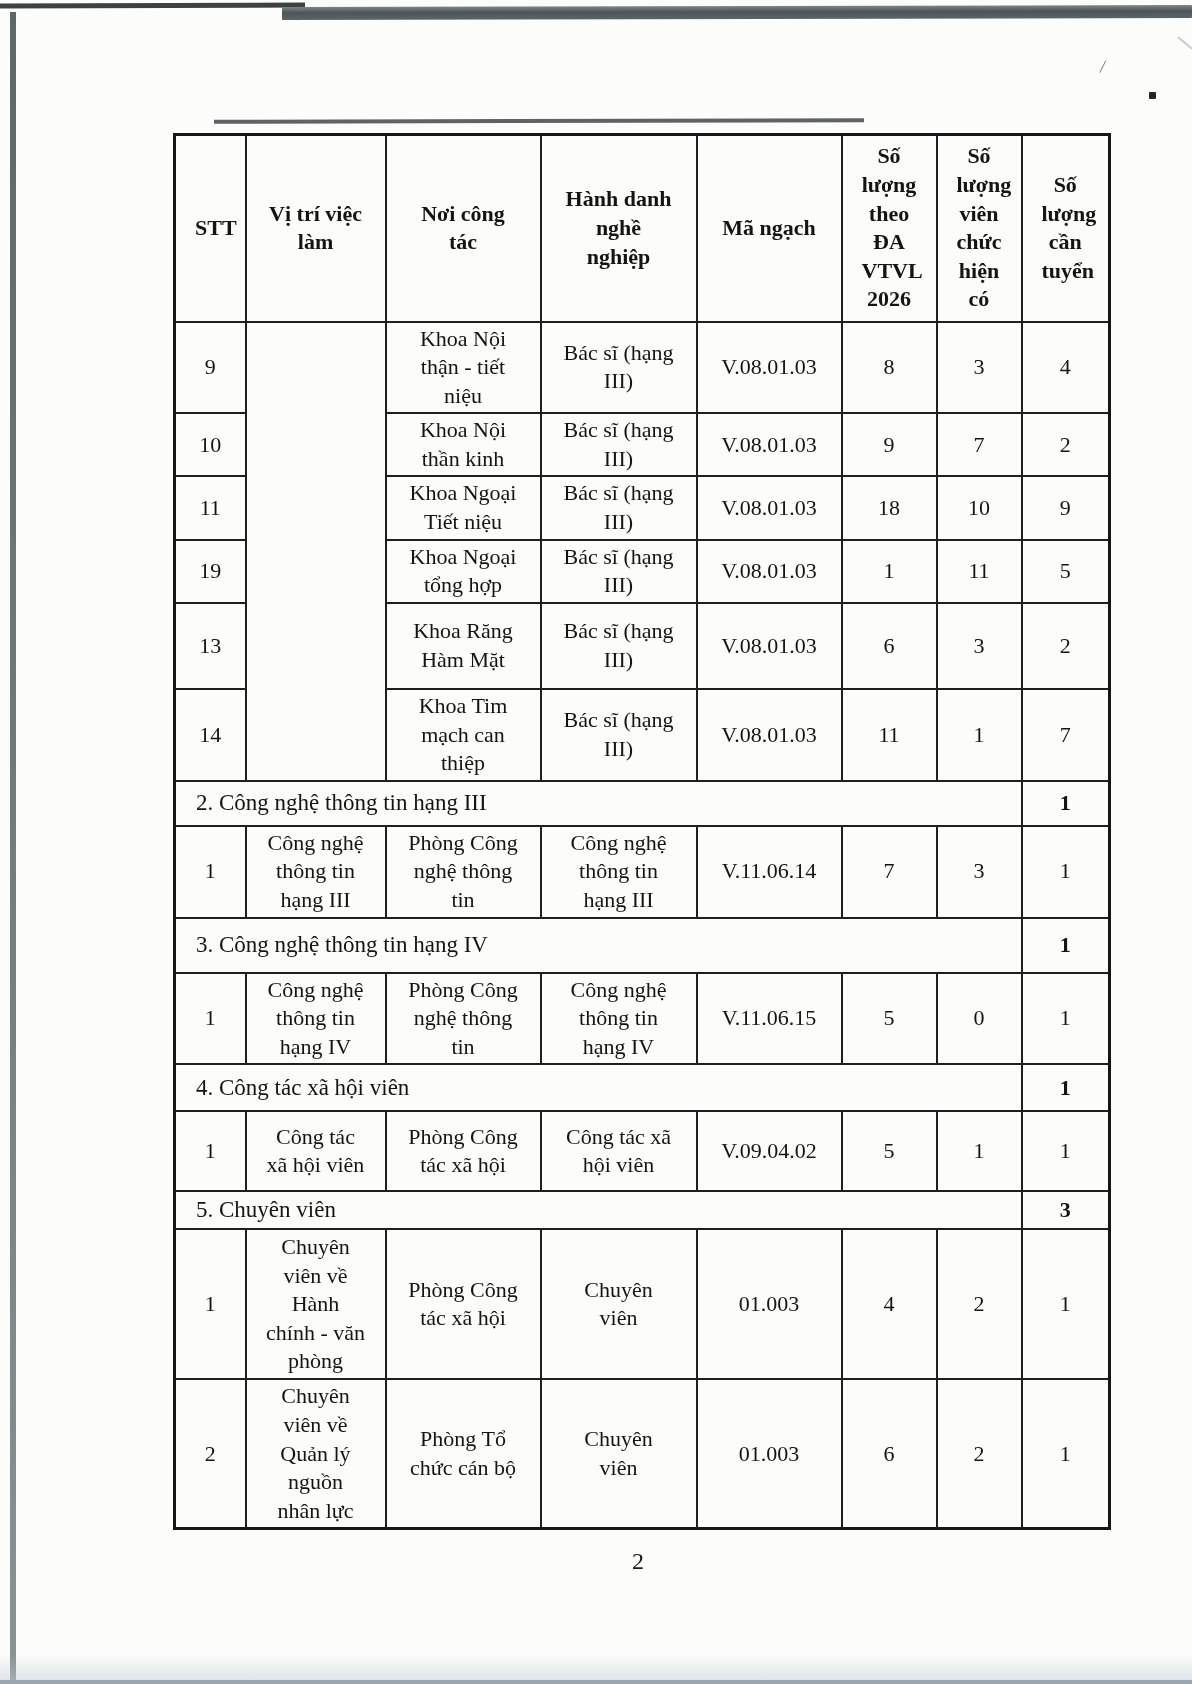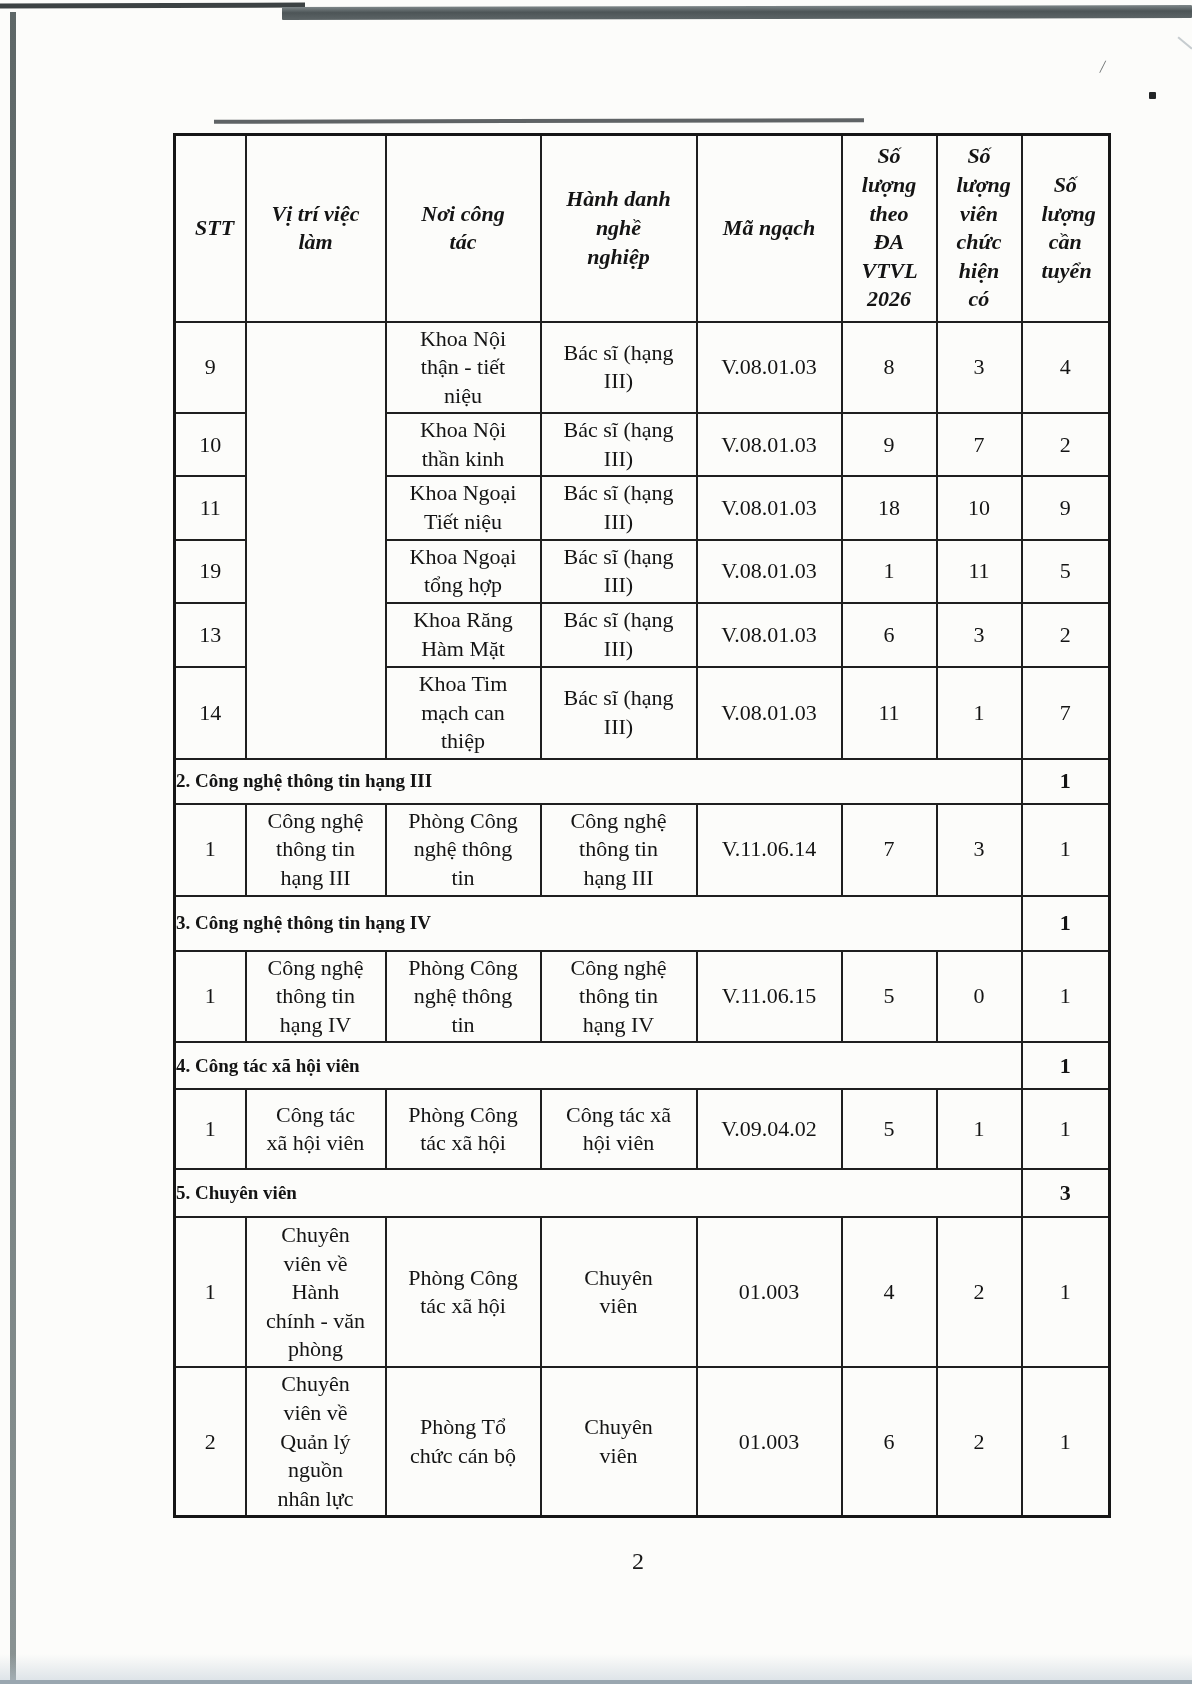--- a/index.html
+++ b/index.html
@@ -34,23 +34,23 @@
   }
   table.doc th,table.doc td{
     border:2px solid #1f1f1f;
     text-align:center;vertical-align:middle;
     font-size:22px;line-height:1.3;
     padding:2px 4px;
     white-space:pre-line;
     overflow:hidden;
   }
   table.doc{border:3px solid #161616;}
-  table.doc th{font-weight:bold;padding:4px 19px;font-style:italic;}
+  table.doc th{font-weight:bold;padding:4px 19px;}
   tr.section td.sec-label{
-    text-align:left;font-weight:bold;font-size:19px;padding-left:0;white-space:normal;
+    text-align:left;font-weight:normal;font-size:23px;padding-left:20px;white-space:normal;
   }
   tr.section td.sec-num{font-weight:bold;}
   .page-number{
     position:absolute;left:618px;top:1548px;width:40px;
     text-align:center;font-size:24px;color:#1a1a1a;
   }
 </style>
 </head>
 <body>
 
@@ -146,21 +146,21 @@
           <td>19</td>
           <td>Khoa Ngoại
 tổng hợp</td>
           <td>Bác sĩ (hạng
 III)</td>
           <td>V.08.01.03</td>
           <td>1</td>
           <td>11</td>
           <td>5</td>
         </tr>
-        <tr style="height: 64px; margin-left: 12px;">
+        <tr style="height: 86px; margin-left: 12px;">
           <td>13</td>
           <td>Khoa Răng
 Hàm Mặt</td>
           <td>Bác sĩ (hạng
 III)</td>
           <td>V.08.01.03</td>
           <td>6</td>
           <td>3</td>
           <td>2</td>
         </tr>
@@ -226,21 +226,21 @@
 xã hội viên</td>
           <td>Phòng Công
 tác xã hội</td>
           <td>Công tác xã
 hội viên</td>
           <td>V.09.04.02</td>
           <td>5</td>
           <td>1</td>
           <td>1</td>
         </tr>
-        <tr class="section" style="height: 48px;">
+        <tr class="section" style="height: 38px;">
           <td colspan="7" class="sec-label">5. Chuyên viên</td>
           <td class="sec-num">3</td>
         </tr>
         <tr style="height: 150px;">
           <td>1</td>
           <td rowspan="1">Chuyên
 viên về
 Hành
 chính - văn
 phòng</td>

